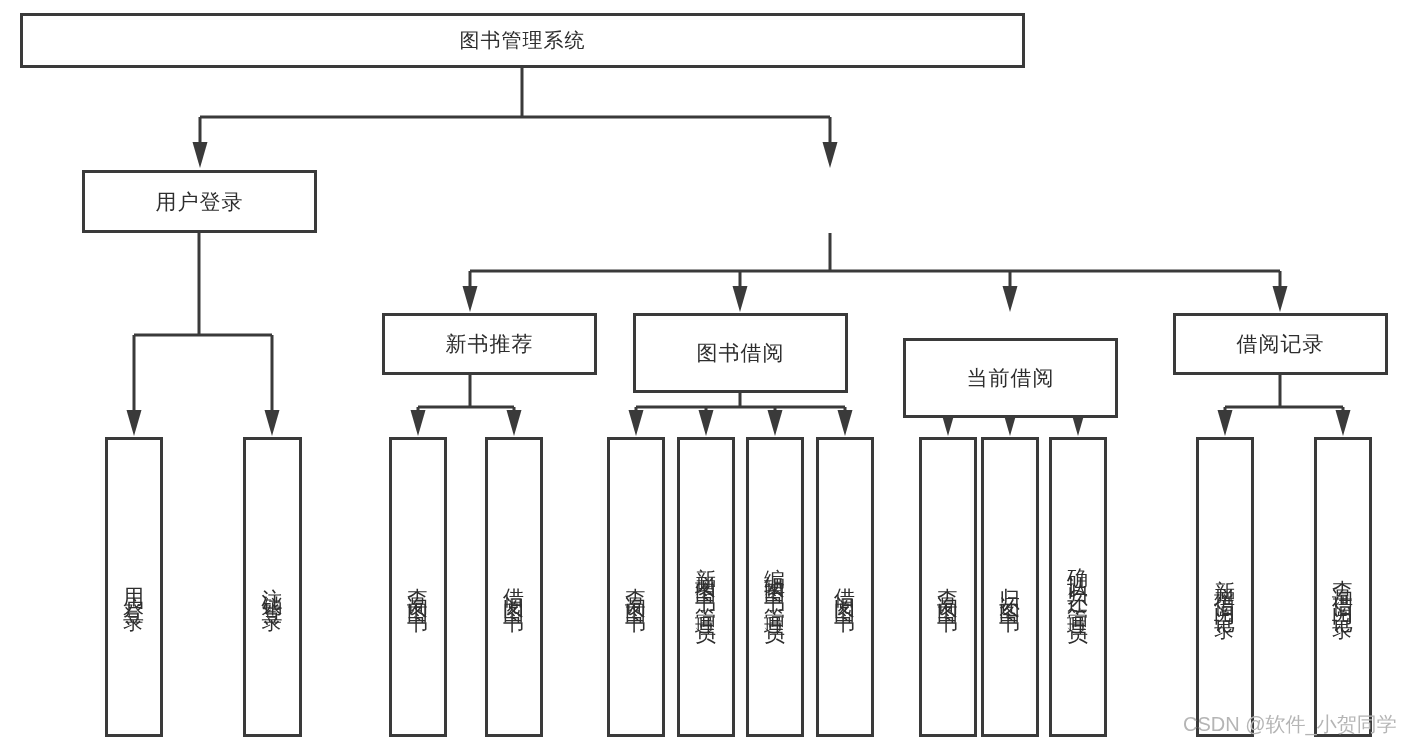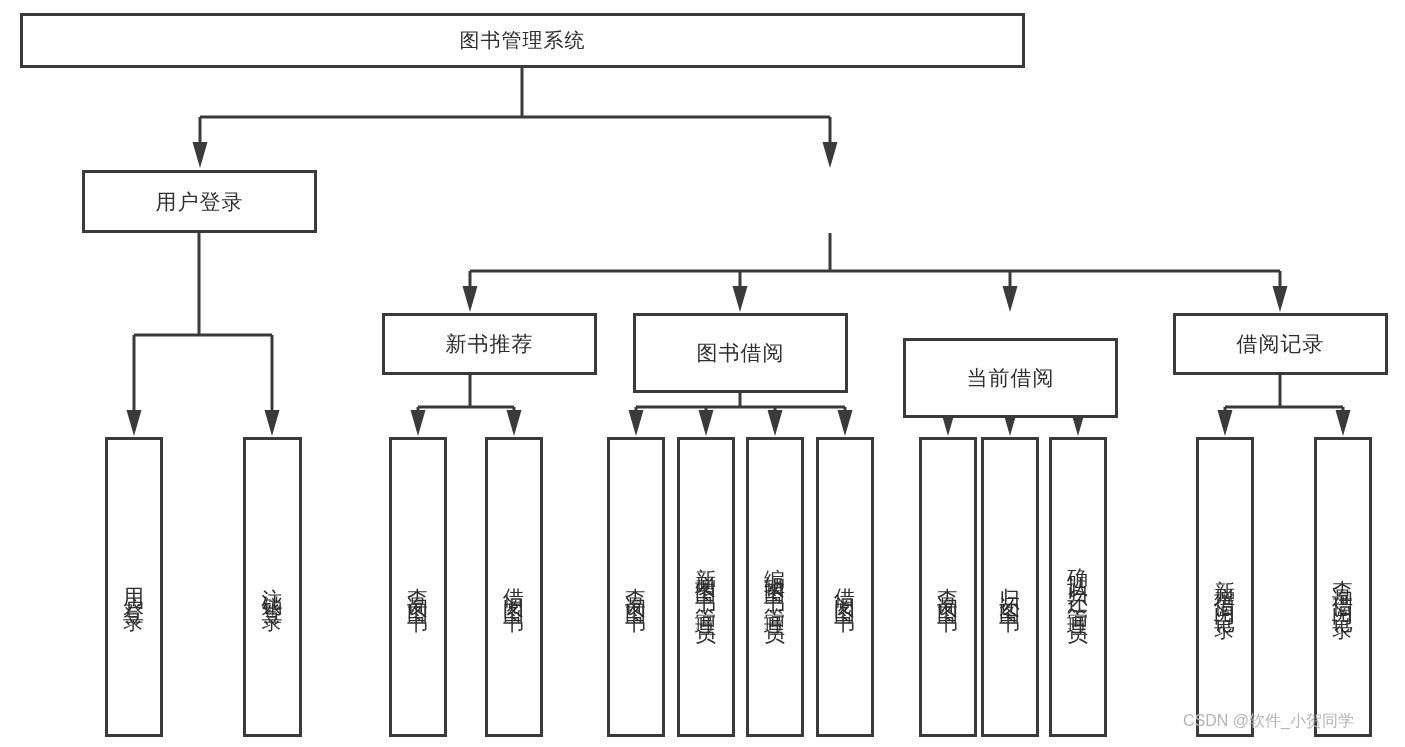--- a/index.html
+++ b/index.html
@@ -49,21 +49,21 @@
     writing-mode:vertical-rl;
     text-orientation:mixed;
     font-size:21px;
     letter-spacing:8px;
     line-height:1;
     white-space:nowrap;
   }
   #watermark{
     position:absolute;
     left:1183px;top:711px;
-    font-size:16px;
+    font-size:20px;
     color:var(--watermark-color);
     z-index:5;
     white-space:nowrap;
   }
 
   
   #n-root{left:20px;top:13px;width:1005px;height:55px;}
   #n-user-login{left:82px;top:170px;width:235px;height:63px;}
   #n-book-mgmt{left:712px;top:170px;width:235px;height:63px;}
   #n-new-books{left:382px;top:313px;width:215px;height:62px;}

